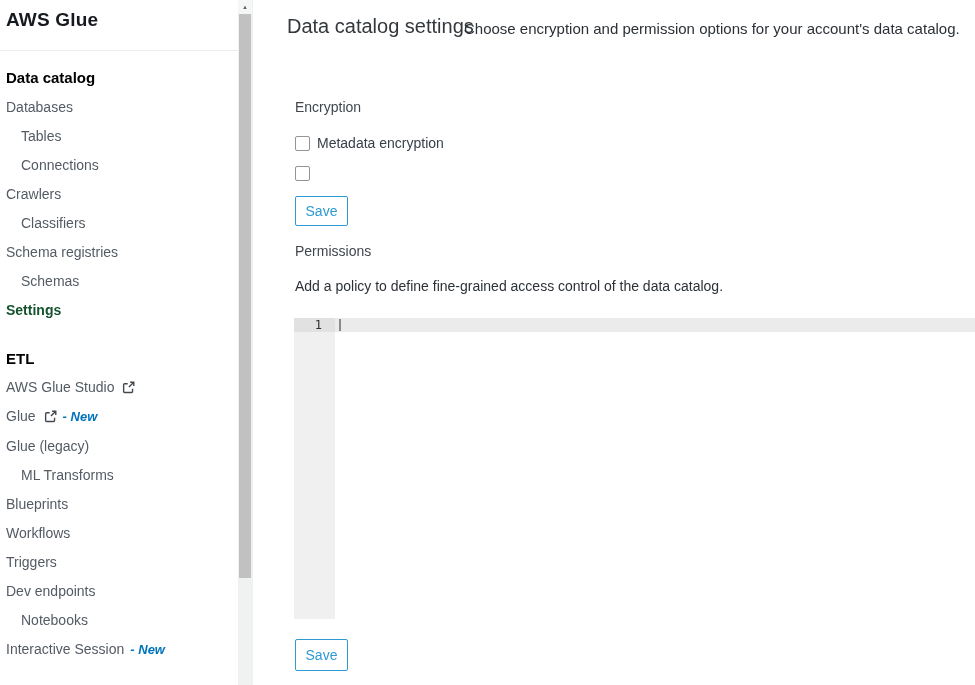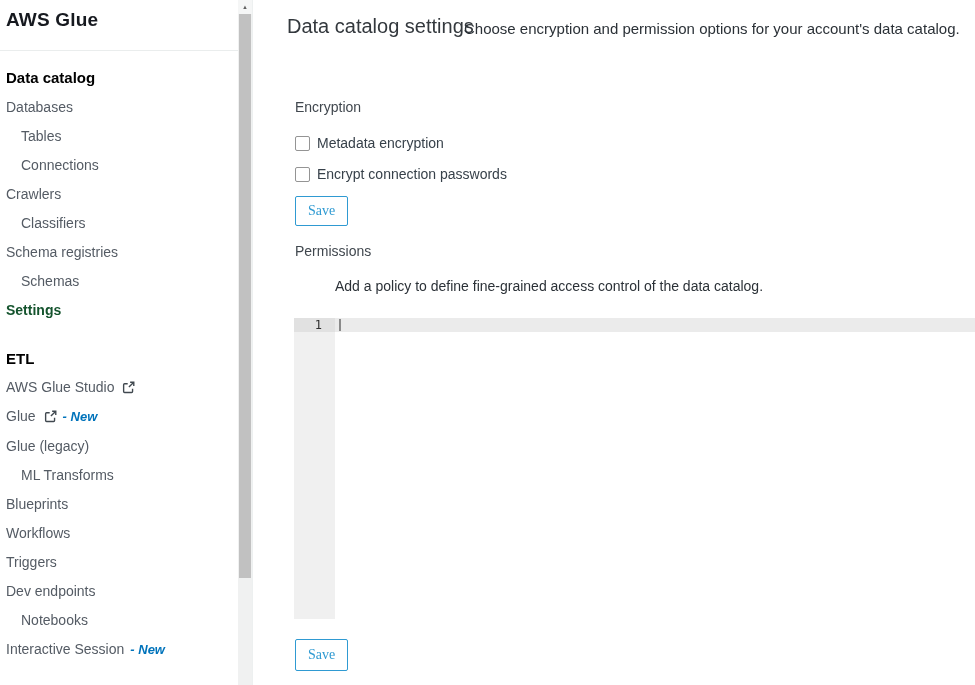--- a/index.html
+++ b/index.html
@@ -25,23 +25,23 @@
   
   .page-title{position:absolute;left:287px;top:15px;font-size:20px;color:#33383d;}
   .page-subtitle{position:absolute;left:464px;top:20px;font-size:15px;color:#2b3137;}
   .section-heading{position:absolute;left:295px;font-size:14px;color:#40474e;}
   .h-encryption{top:99px;}
   .h-permissions{top:243px;}
   .checkbox-row{position:absolute;left:295px;display:flex;align-items:flex-end;cursor:pointer;}
   .cbr1{top:135px;} .cbr2{top:166px;}
   .checkbox{width:15px;height:15px;border:1px solid #949494;border-radius:2px;background:#fff;box-sizing:border-box;}
   .checkbox-label{margin-left:7px;font-size:14px;color:#37414a;}
-  .save-btn{position:absolute;left:295px;width:53px;height:30px;background:#fff;border:1px solid #2f9ad2;border-radius:2px;color:#2f9ad2;font-size:14px;font-family:Liberation Serif, serif;display:flex;align-items:center;justify-content:center;cursor:pointer;box-sizing:border-box;}
+  .save-btn{position:absolute;left:295px;width:53px;height:30px;background:#fff;border:1px solid #2f9ad2;border-radius:2px;color:#2f9ad2;font-size:14px;font-family:Liberation Sans, sans-serif;display:flex;align-items:center;justify-content:center;cursor:pointer;box-sizing:border-box;}
   .save1{top:196px;} .save2{top:639px;height:32px;}
-  .perm-desc{position:absolute;left:295px;top:278px;font-size:14px;color:#2b3137;margin-left:40px;}
+  .perm-desc{position:absolute;left:295px;top:278px;font-size:14px;color:#2b3137;}
   
   .editor{position:absolute;left:294px;top:318px;width:681px;height:301px;background:#fff;}
   .gutter{position:absolute;left:0;top:0;width:41px;height:301px;background:#f0f0f0;}
   .gutter-active{position:absolute;left:0;top:0;width:41px;height:14px;background:#e1e1e1;
     font-family:"DejaVu Sans Mono",monospace;font-size:12px;line-height:14px;color:#2e2e2e;
     text-align:right;padding-right:13px;box-sizing:border-box;}
   .active-line{position:absolute;left:41px;top:0;right:0;height:14px;background:#ebebeb;}
   .cursor{position:absolute;left:45px;top:1px;width:2px;height:12px;background:#8a8a8a;}
 </style>
 </head>
@@ -111,21 +111,20 @@
 
   <div class="section-heading h-encryption">Encryption</div>
 
   <div class="checkbox-row cbr1">
     <div class="checkbox"></div>
     <div class="checkbox-label">Metadata encryption</div>
   </div>
 
   <div class="checkbox-row cbr2">
     <div class="checkbox"></div>
-    <div class="checkbox-label">Encrypt connection passwords</div>
   </div>
 
   <button class="save-btn save1">Save</button>
 
   <div class="section-heading h-permissions">Permissions</div>
   <div class="perm-desc">Add a policy to define fine-grained access control of the data catalog.</div>
 
   <div class="editor">
     <div class="gutter">
       <div class="gutter-active">1</div>

